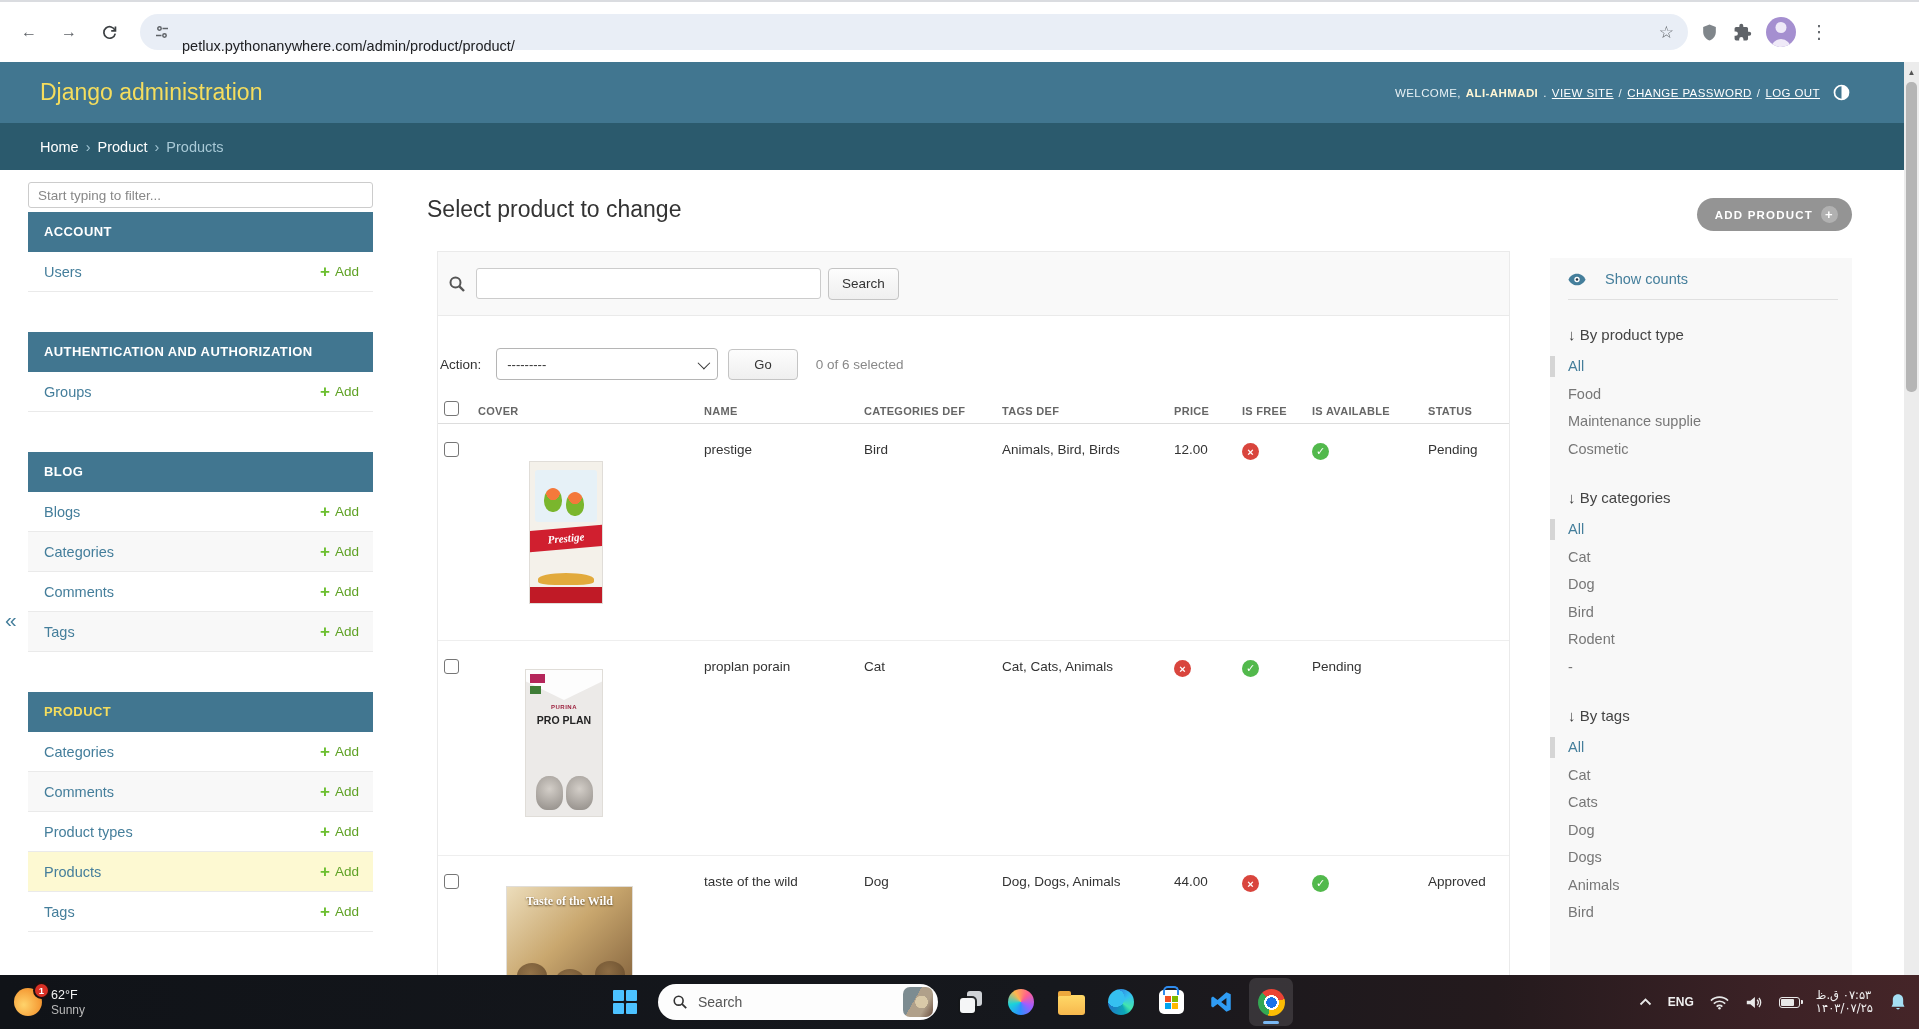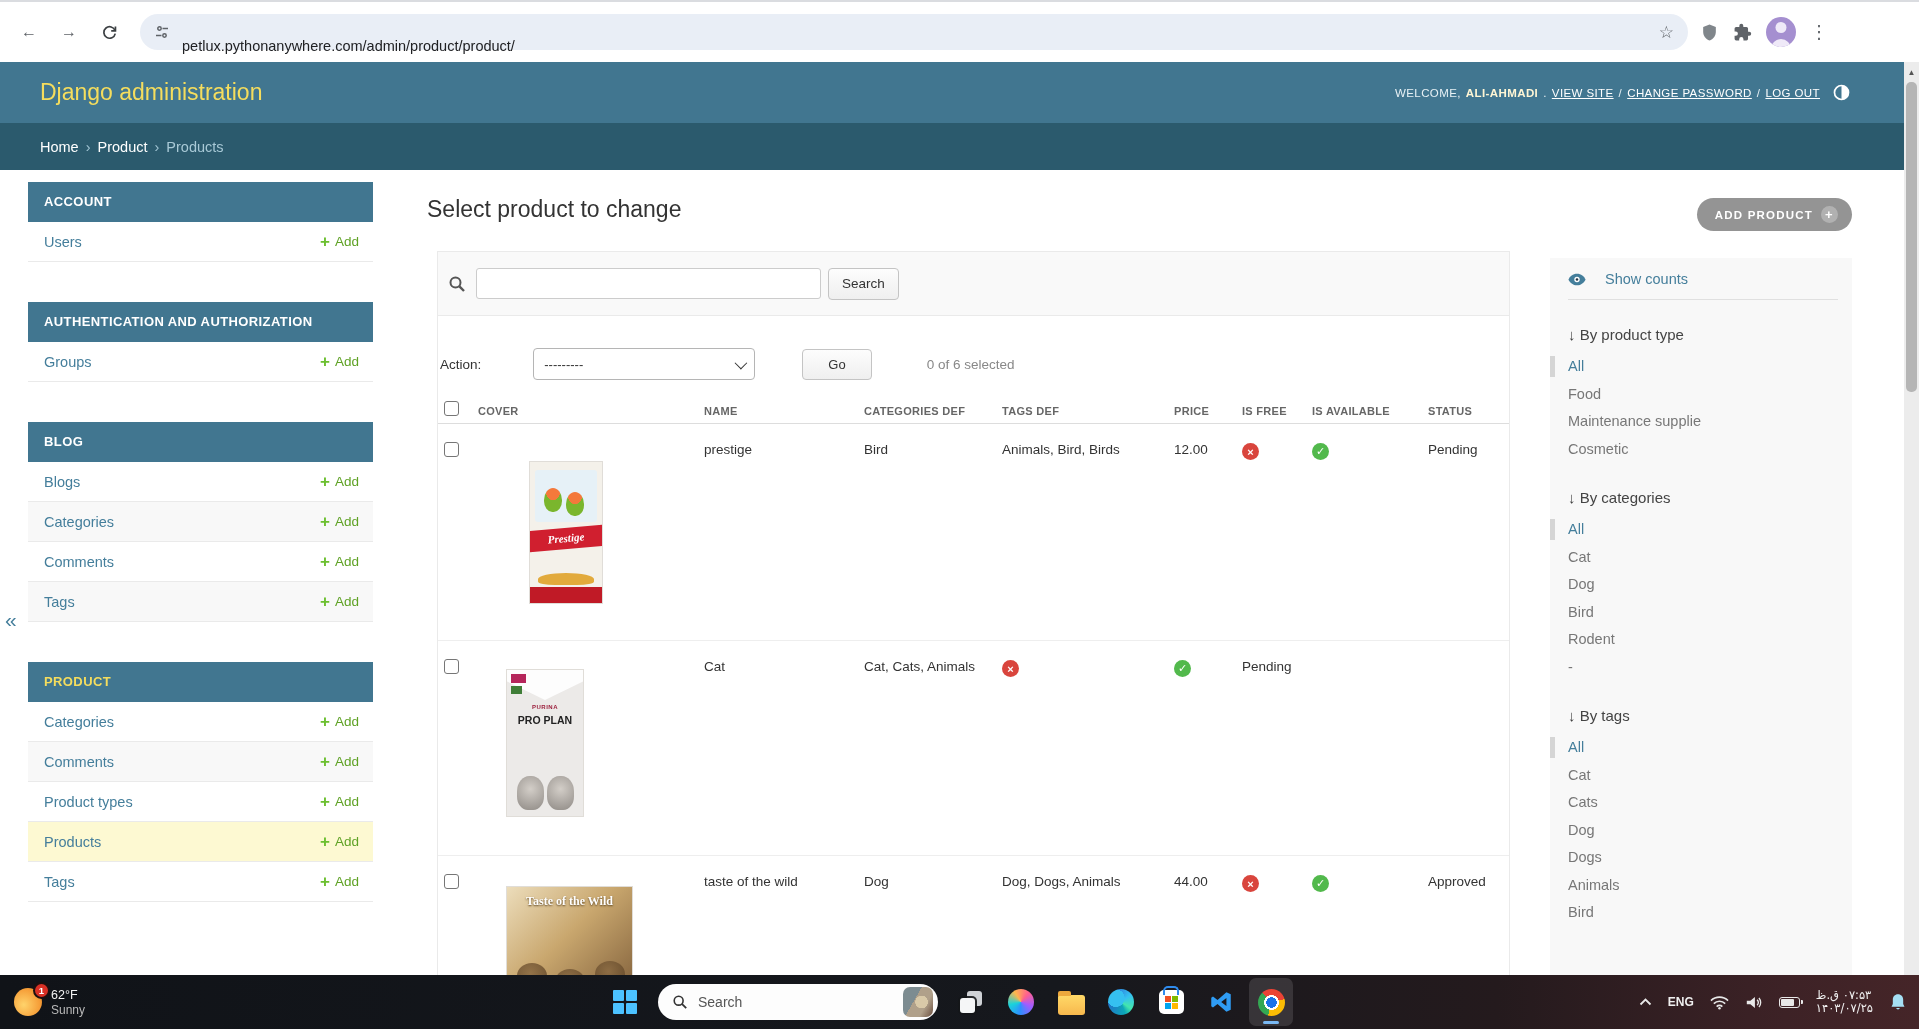--- a/index.html
+++ b/index.html
@@ -52,21 +52,21 @@
   
   .main { position:absolute; left:425px; width:1085px; top:0; height:100%; }
   .page-title { position:absolute; top:26px; left:2px; font-size:23px; font-weight:400; color:#333; }
   .add-btn { position:absolute; right:67px; top:28px; height:33px; background:#949494; border:none; border-radius:17px; color:#fff; font-size:11.5px; font-weight:bold; letter-spacing:1.2px; padding:0 14px 0 18px; display:flex; align-items:center; gap:8px; cursor:pointer; }
   .add-btn .plus-badge { width:17px; height:17px; border-radius:50%; background:rgba(255,255,255,.28); color:#fff; font-size:13px; font-weight:bold; line-height:17px; text-align:center; }
 
   .changelist { position:absolute; top:81px; left:12px; right:0; bottom:0; border:1px solid #eaeaea; border-bottom:none; }
   .search-band { height:64px; background:#f9f9f9; border-bottom:1px solid #eaeaea; display:flex; align-items:center; padding-left:10px; }
   .search-input { width:345px; height:31px; border:1px solid #ccc; border-radius:3px; margin-left:10px; padding:0 8px; font-size:13px; }
   .search-btn { height:32px; margin-left:7px; background:linear-gradient(#fdfdfd,#efefef); border:1px solid #c4c4c4; border-radius:4px; padding:0 13px; font-size:13.5px; color:#333; cursor:pointer; }
-  .action-bar { height:82px; display:flex; align-items:center; padding:14px 0 0 2px;gap:37px; }
+  .action-bar { height:82px; display:flex; align-items:center; padding:14px 0 0 2px; }
   .action-label { font-size:13.5px; color:#333; margin-right:15px; }
   .select-box { width:222px; height:32px; border:1px solid #b5b5b5; border-radius:4px; display:flex; align-items:center; justify-content:space-between; padding:0 10px; font-size:13px; color:#333; cursor:pointer; background:#fff; }
   .select-box .chev { width:9px; height:9px; border-right:1.8px solid #333; border-bottom:1.8px solid #333; transform:rotate(45deg) translateY(-2px); }
   .go-btn { height:31px; margin-left:10px; background:linear-gradient(#fdfdfd,#efefef); border:1px solid #c4c4c4; border-radius:4px; padding:0 25px; font-size:13px; color:#333; cursor:pointer; }
   .sel-note { margin-left:18px; font-size:13.5px; color:#888; }
 
   .grid-row { display:grid; grid-template-columns:36px 226px 160px 138px 172px 68px 70px 116px auto; }
   .thead { height:26px; border-bottom:1px solid #ddd; align-items:center; }
   .th { font-size:11px; color:#666; font-weight:bold; letter-spacing:.3px; padding-left:4px; cursor:pointer; }
   .trow { border-bottom:1px solid #eee; }
@@ -79,21 +79,21 @@
   
   .cover { position:relative; overflow:hidden; border:1px solid #e0ddd8; background:#fff; }
   .cover .art { position:absolute; }
   .cover.prestige { width:74px; height:143px; margin:37px 0 0 55px; background:#f4f1ea; }
   .pr-sky { top:8px; left:5px; right:5px; height:52px; background:#e6f1f7; border-radius:3px; }
   .pr-bird { width:18px; height:24px; border-radius:50% 50% 46% 46%; background:radial-gradient(circle at 50% 22%, #f4793b 0 32%, #7ab62d 33%); }
   .pr-b1 { left:14px; top:26px; } .pr-b2 { left:36px; top:30px; }
   .pr-ribbon { left:-4px; right:-4px; top:66px; height:21px; background:#d01f2f; transform:rotate(-5deg); color:#fff; font-size:11px; font-style:italic; font-weight:bold; text-align:center; line-height:21px; font-family:"Liberation Serif",serif; }
   .pr-seed { left:8px; right:8px; bottom:18px; height:12px; background:#e2aa3c; border-radius:50% 50% 30% 30%; }
   .pr-foot { left:0; right:0; bottom:0; height:16px; background:#c01a26; }
-  .cover.proplan { width:78px; height:148px; margin:28px 0 0 32px; background:#eceae8; }
+  .cover.proplan { width:78px; height:148px; margin:28px 0 0 51px; background:#eceae8; }
   .pp-top { top:0; left:0; right:0; height:30px; background:#fdfdfd; clip-path:polygon(0 0,100% 0,100% 38%,50% 100%,0 38%); }
   .pp-tag1 { left:4px; top:4px; width:15px; height:9px; background:#b5265b; }
   .pp-tag2 { left:4px; top:16px; width:11px; height:8px; background:#3f7d37; }
   .pp-purina { top:34px; left:0; right:0; text-align:center; font-size:6px; color:#9c1f3c; font-weight:bold; letter-spacing:.5px; }
   .pp-brand { top:44px; left:0; right:0; text-align:center; font-size:10.5px; font-weight:bold; color:#222; }
   .pp-cat { width:27px; height:34px; border-radius:46% 46% 40% 40%; background:radial-gradient(circle at 50% 38%, #d3cec8, #8f8a85); bottom:6px; }
   .pp-c1 { left:10px; } .pp-c2 { left:40px; }
   .cover.wild { width:127px; height:118px; margin:30px 0 0 32px; background:linear-gradient(135deg,#ecddbb 0%,#c9a76e 45%,#7d5c38 100%); border-color:#cbb econ; }
   .w-brand { top:8px; left:6px; right:6px; color:#fff; font-family:"Liberation Serif",serif; font-weight:bold; font-size:12px; line-height:13px; text-align:center; text-shadow:0 1px 2px #5a431f; }
   .w-wolf { width:30px; height:26px; border-radius:50%; background:radial-gradient(circle at 45% 40%, #8a6a42, #5d4326); opacity:.85; }
@@ -221,20 +221,21 @@
     <span>›</span>
     <a>Product</a>
     <span>›</span>
     <span class="crumb-current">Products</span>
   </div>
 
   <div class="content">
     <span class="collapse-toggle">«</span>
 
     <aside class="sidebar">
+      <input class="sb-filter" type="text" placeholder="Start typing to filter..." style="">
       <div>
           <div class="sb-sec">
             <div class="sb-cap">ACCOUNT</div>
             <div class="sb-row">
               <a class="sb-link">Users</a>
               <a class="sb-add">
                 <span class="plus">+</span>
                 <span>Add</span>
               </a>
             </div>
@@ -385,20 +386,21 @@
                 <div class="cover proplan">
                   <span class="art pp-top"></span>
                   <span class="art pp-tag1"></span>
                   <span class="art pp-tag2"></span>
                   <span class="art pp-purina">PURINA</span>
                   <span class="art pp-brand">PRO PLAN</span>
                   <span class="art pp-cat pp-c1"></span>
                   <span class="art pp-cat pp-c2"></span>
                 </div>
               </div>
+              <div class="td">proplan porain</div>
               <div class="td">Cat</div>
               <div class="td">Cat, Cats, Animals</div>
               <div class="td">
                 <span class="bool-ic bool-no">×</span>
               </div>
               <div class="td">
                 <span class="bool-ic bool-yes">✓</span>
               </div>
               <div class="td">Pending</div>
             </div>

